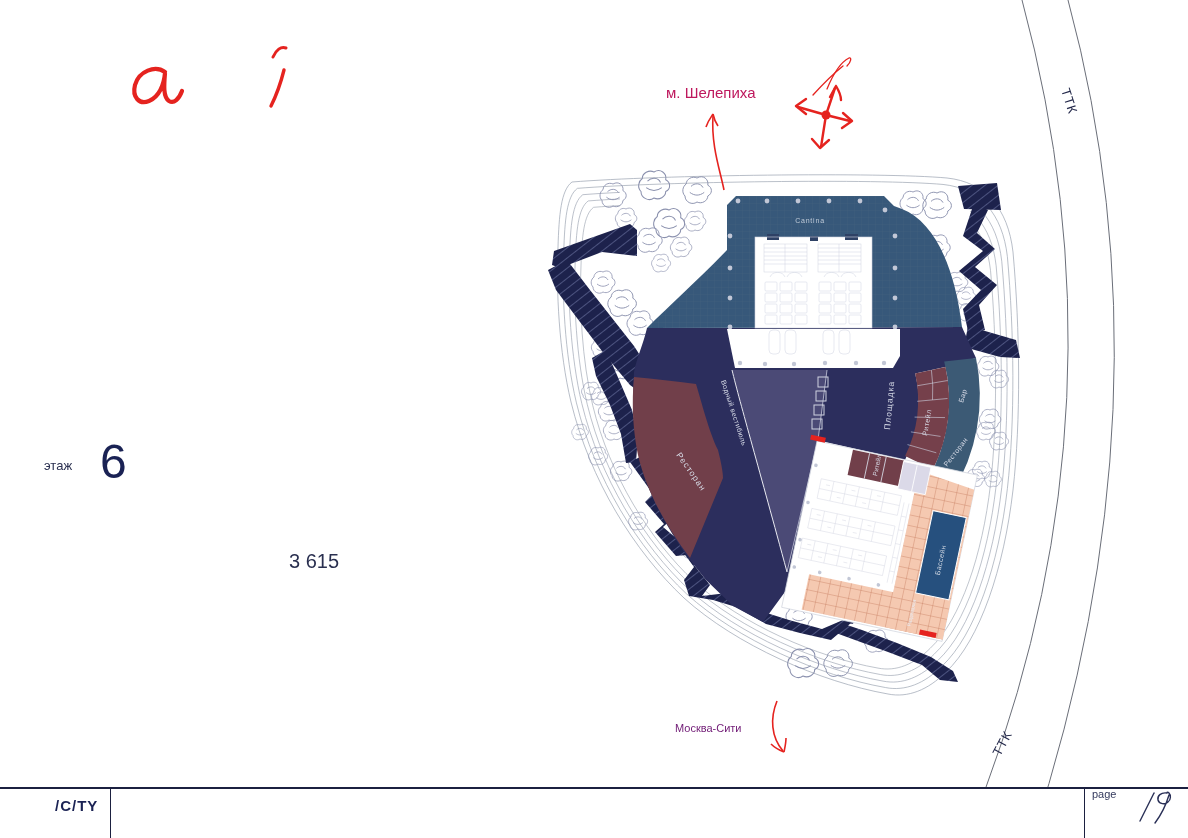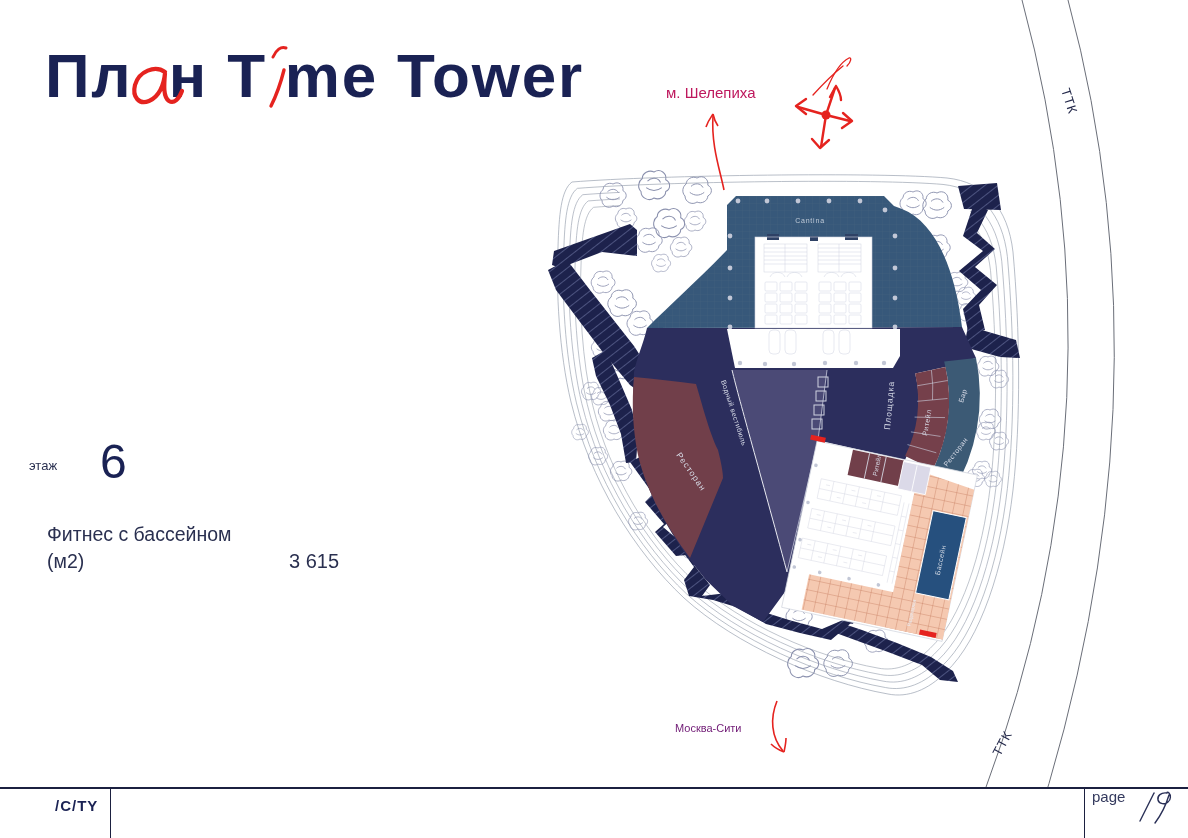--- a/index.html
+++ b/index.html
@@ -294,51 +294,49 @@
   <path d="M826,115 L821,147" stroke-width="2.4"></path>
   <path d="M812,139 L820,148 M820,148 L829,140" stroke-width="2.4"></path>
   <path d="M813,95 C823,84 833,74 843,66" stroke-width="1.3"></path>
   <path d="M827,89 C834,72 841,62 849,58 M849,58 C852,57 851,62 847,66" stroke-width="1.3"></path>
 </g>
 
 <path d="M777,701 C770,718 771,737 783,751" fill="none" stroke="#e5231f" stroke-width="1.6"></path>
 <path d="M771,744 C775,748 779,750 784,752 M784,752 C785,747 786,743 786,738" fill="none" stroke="#e5231f" stroke-width="1.6"></path>
 </svg>
 
-<div class="abs" style="left:45px;top:40px;font-size:62px;font-weight:600;color:#1a2254;letter-spacing:1.8px;">Пл<span style="opacity:0">а</span>н T<span style="opacity:0">i</span>me Tower</div>
 
 <svg class="abs" style="left:127px;top:62px" width="60" height="56" viewBox="0 0 60 56">
   <path d="M38,10 C28,3 12,9 8,23 C5,35 12,43 22,39 C32,35 37,23 38,11 C37,23 36,35 42,39 C47,42 52,37 55,29" fill="none" stroke="#e5231f" stroke-width="4.2" stroke-linecap="round"></path>
 </svg>
 
 <svg class="abs" style="left:257px;top:42px" width="46" height="74" viewBox="0 0 46 74">
   <path d="M27,28 C24,40 20,52 14,64" fill="none" stroke="#e5231f" stroke-width="3.4" stroke-linecap="round"></path>
   <path d="M16,15 C19,8 24,4 29,6" fill="none" stroke="#e5231f" stroke-width="3" stroke-linecap="round"></path>
 </svg>
 
 <div class="abs" style="left:666px;top:84px;font-size:15px;color:#be185d;">м. Шелепиха</div>
 
 <div class="abs" style="left:675px;top:722px;font-size:11px;color:#701a75;">Москва-Сити</div>
 
-<div class="abs" style="left:29px;top:458px;font-size:13px;color:#2a3050;text-align:center;">этаж</div>
+<div class="abs" style="left:44px;top:458px;font-size:13px;color:#2a3050;text-align:center;">этаж</div>
 
 <div class="abs" style="left:100px;top:434px;font-size:48px;font-weight:400;color:#1a2254;">6</div>
 
-<div class="abs" style="left:47px;top:521px;font-size:19.5px;line-height:27px;color:#2a3050;">Фитнес с бассейном<br>(м2)</div>
 
 <div class="abs" style="left:289px;top:521px;font-size:20px;color:#2a3050;margin-top:29px;">3 615</div>
 
 <div class="abs" style="left:0;top:787px;width:1188px;height:1.5px;background:#1b2040;"></div>
 
 <div class="abs" style="left:55px;top:797px;font-size:15px;font-weight:700;color:#1a2254;letter-spacing:1px;">/C/TY</div>
 
 <div class="abs" style="left:110px;top:787px;width:1.3px;height:51px;background:#1b2040;"></div>
 
 <div class="abs" style="left:1084px;top:787px;width:1.3px;height:51px;background:#1b2040;"></div>
 
-<div class="abs" style="left:1092px;top:788px;font-size:15px;color:#343a5e;">page</div>
+<div class="abs" style="left:1092px;top:788px;font-size:11px;color:#343a5e;">page</div>
 
 <svg class="abs" style="left:1130px;top:788px" width="58" height="50" viewBox="0 0 58 50">
   <path d="M10,33 L24,5" fill="none" stroke="#2a3057" stroke-width="1.4" stroke-linecap="round"></path>
   <path d="M37,5 C31,4 27,8 28,12 C29,16 35,17 38,14 C41,12 41,7 39,5 C38,4 37,4 37,5 M39,7 C36,17 31,27 25,35" fill="none" stroke="#2a3057" stroke-width="1.4" stroke-linecap="round"></path>
 </svg>
 
 </div>
 
 </body></html>

